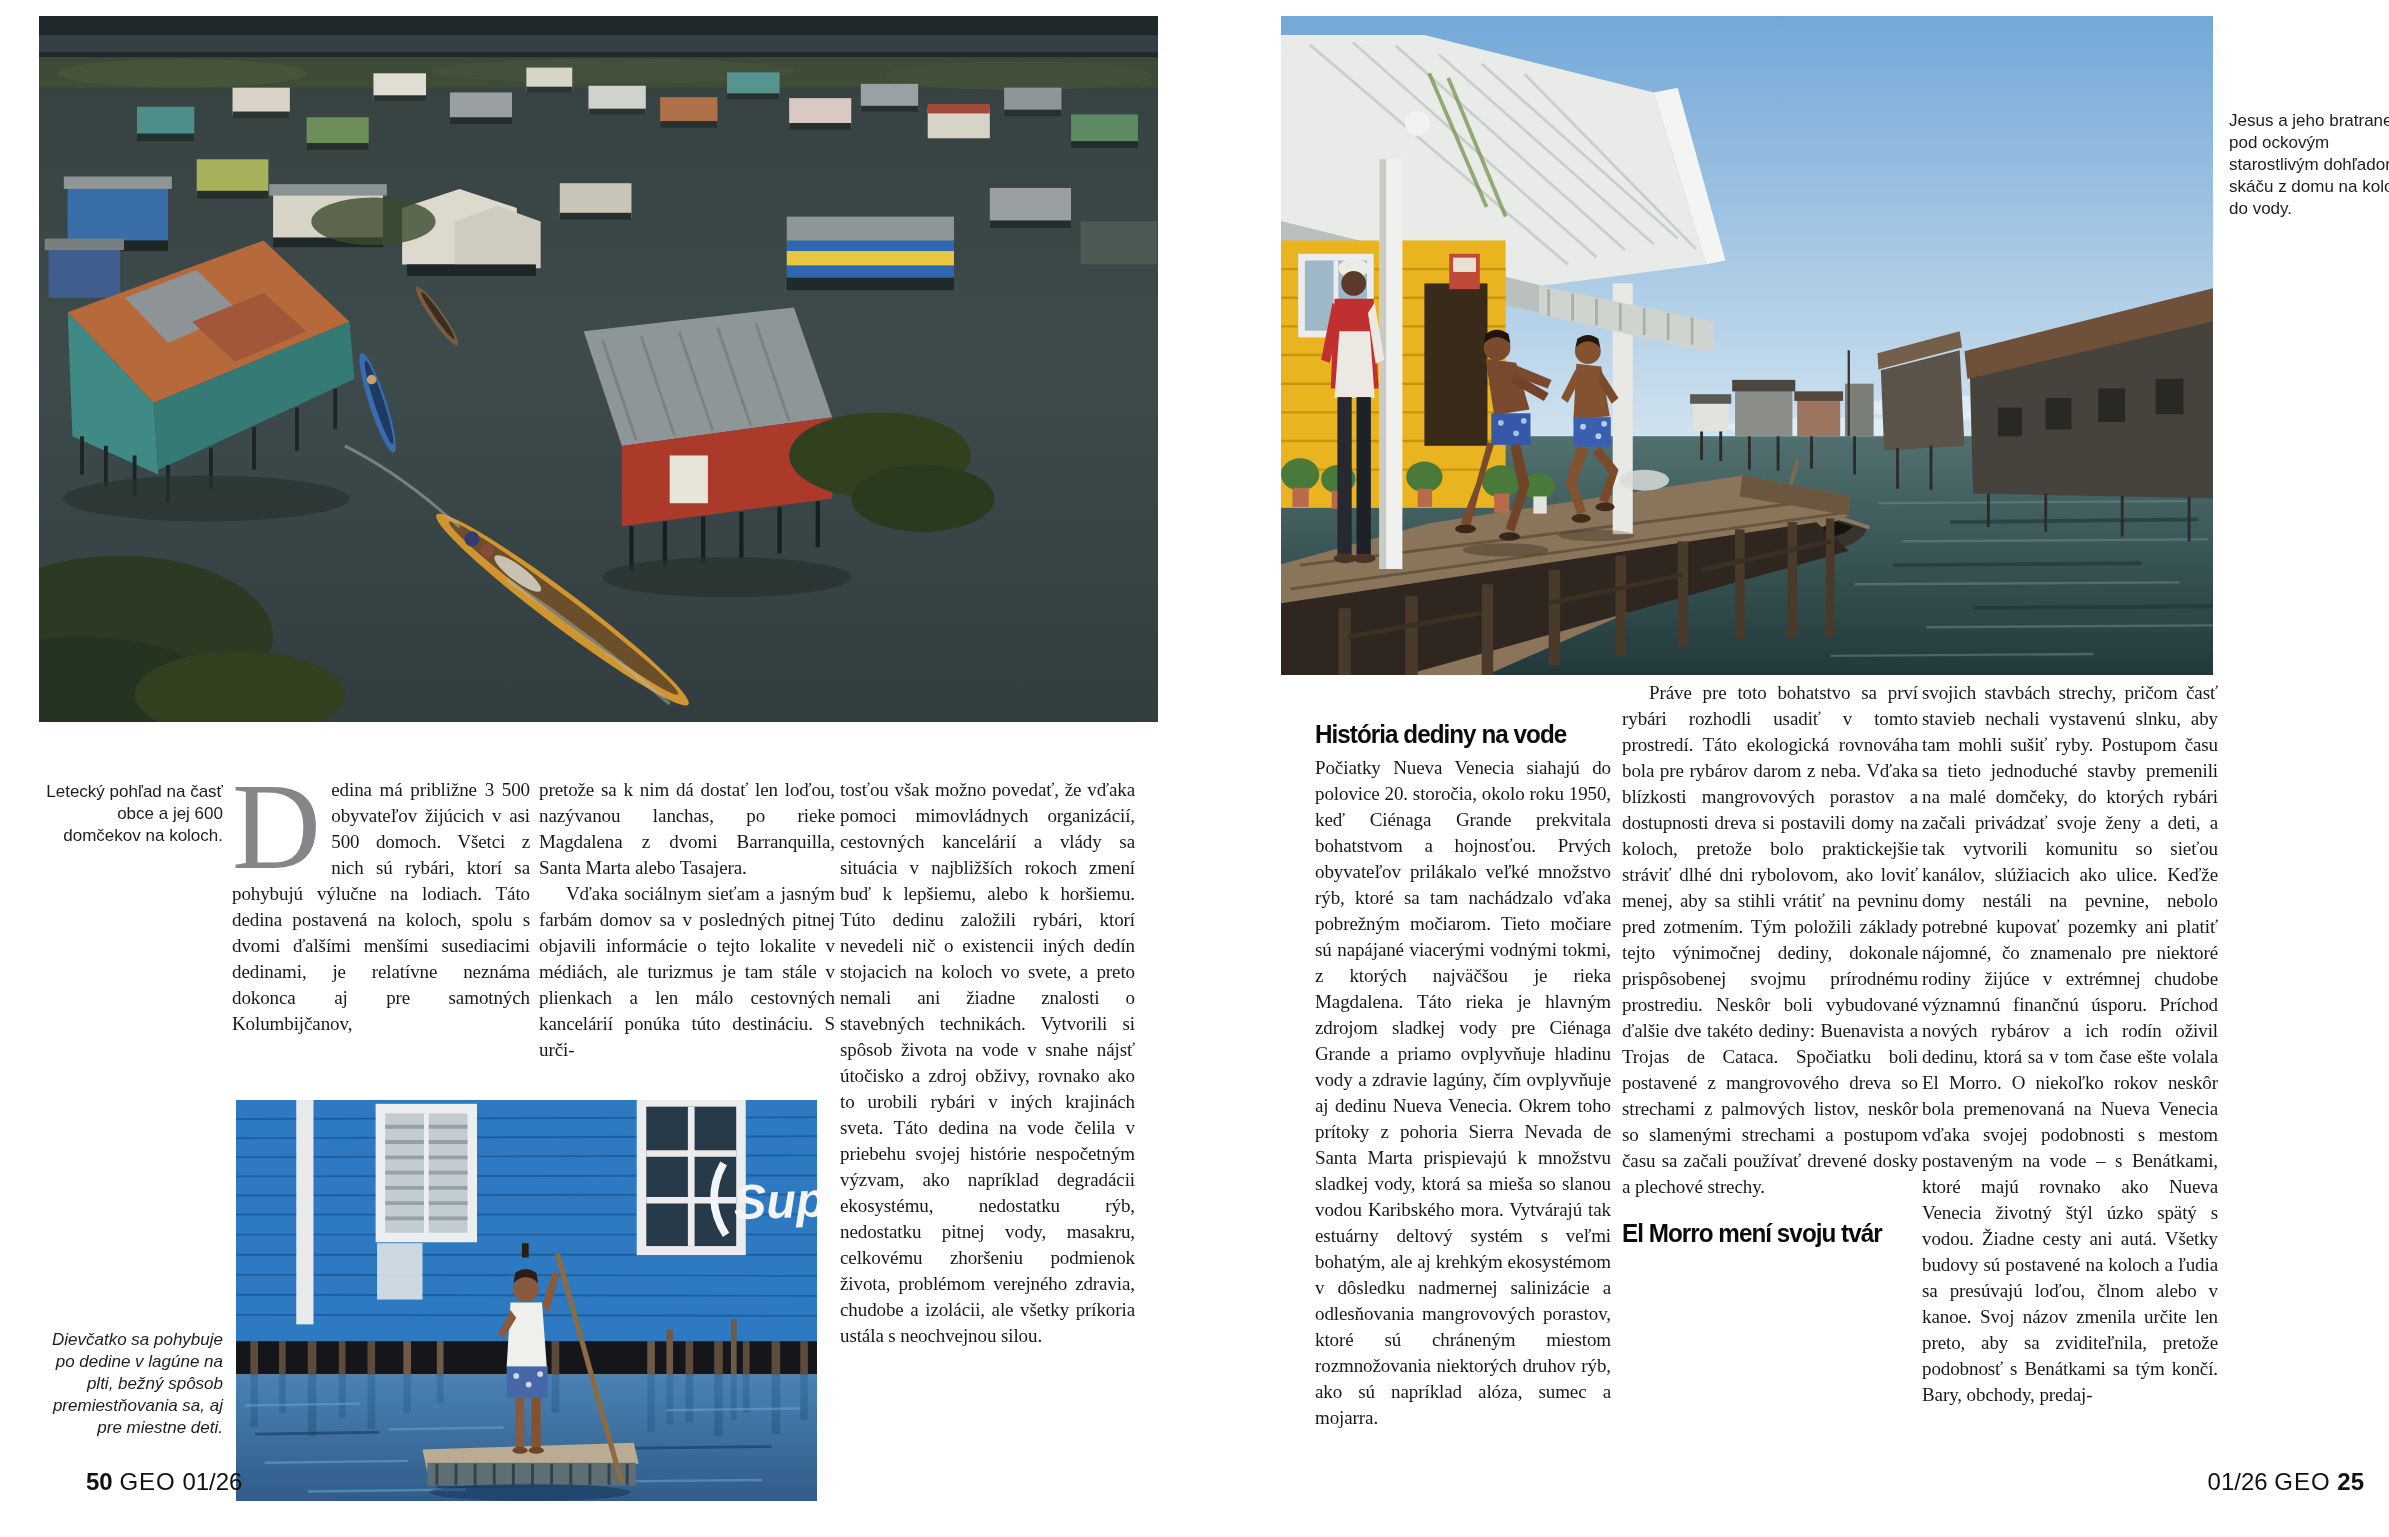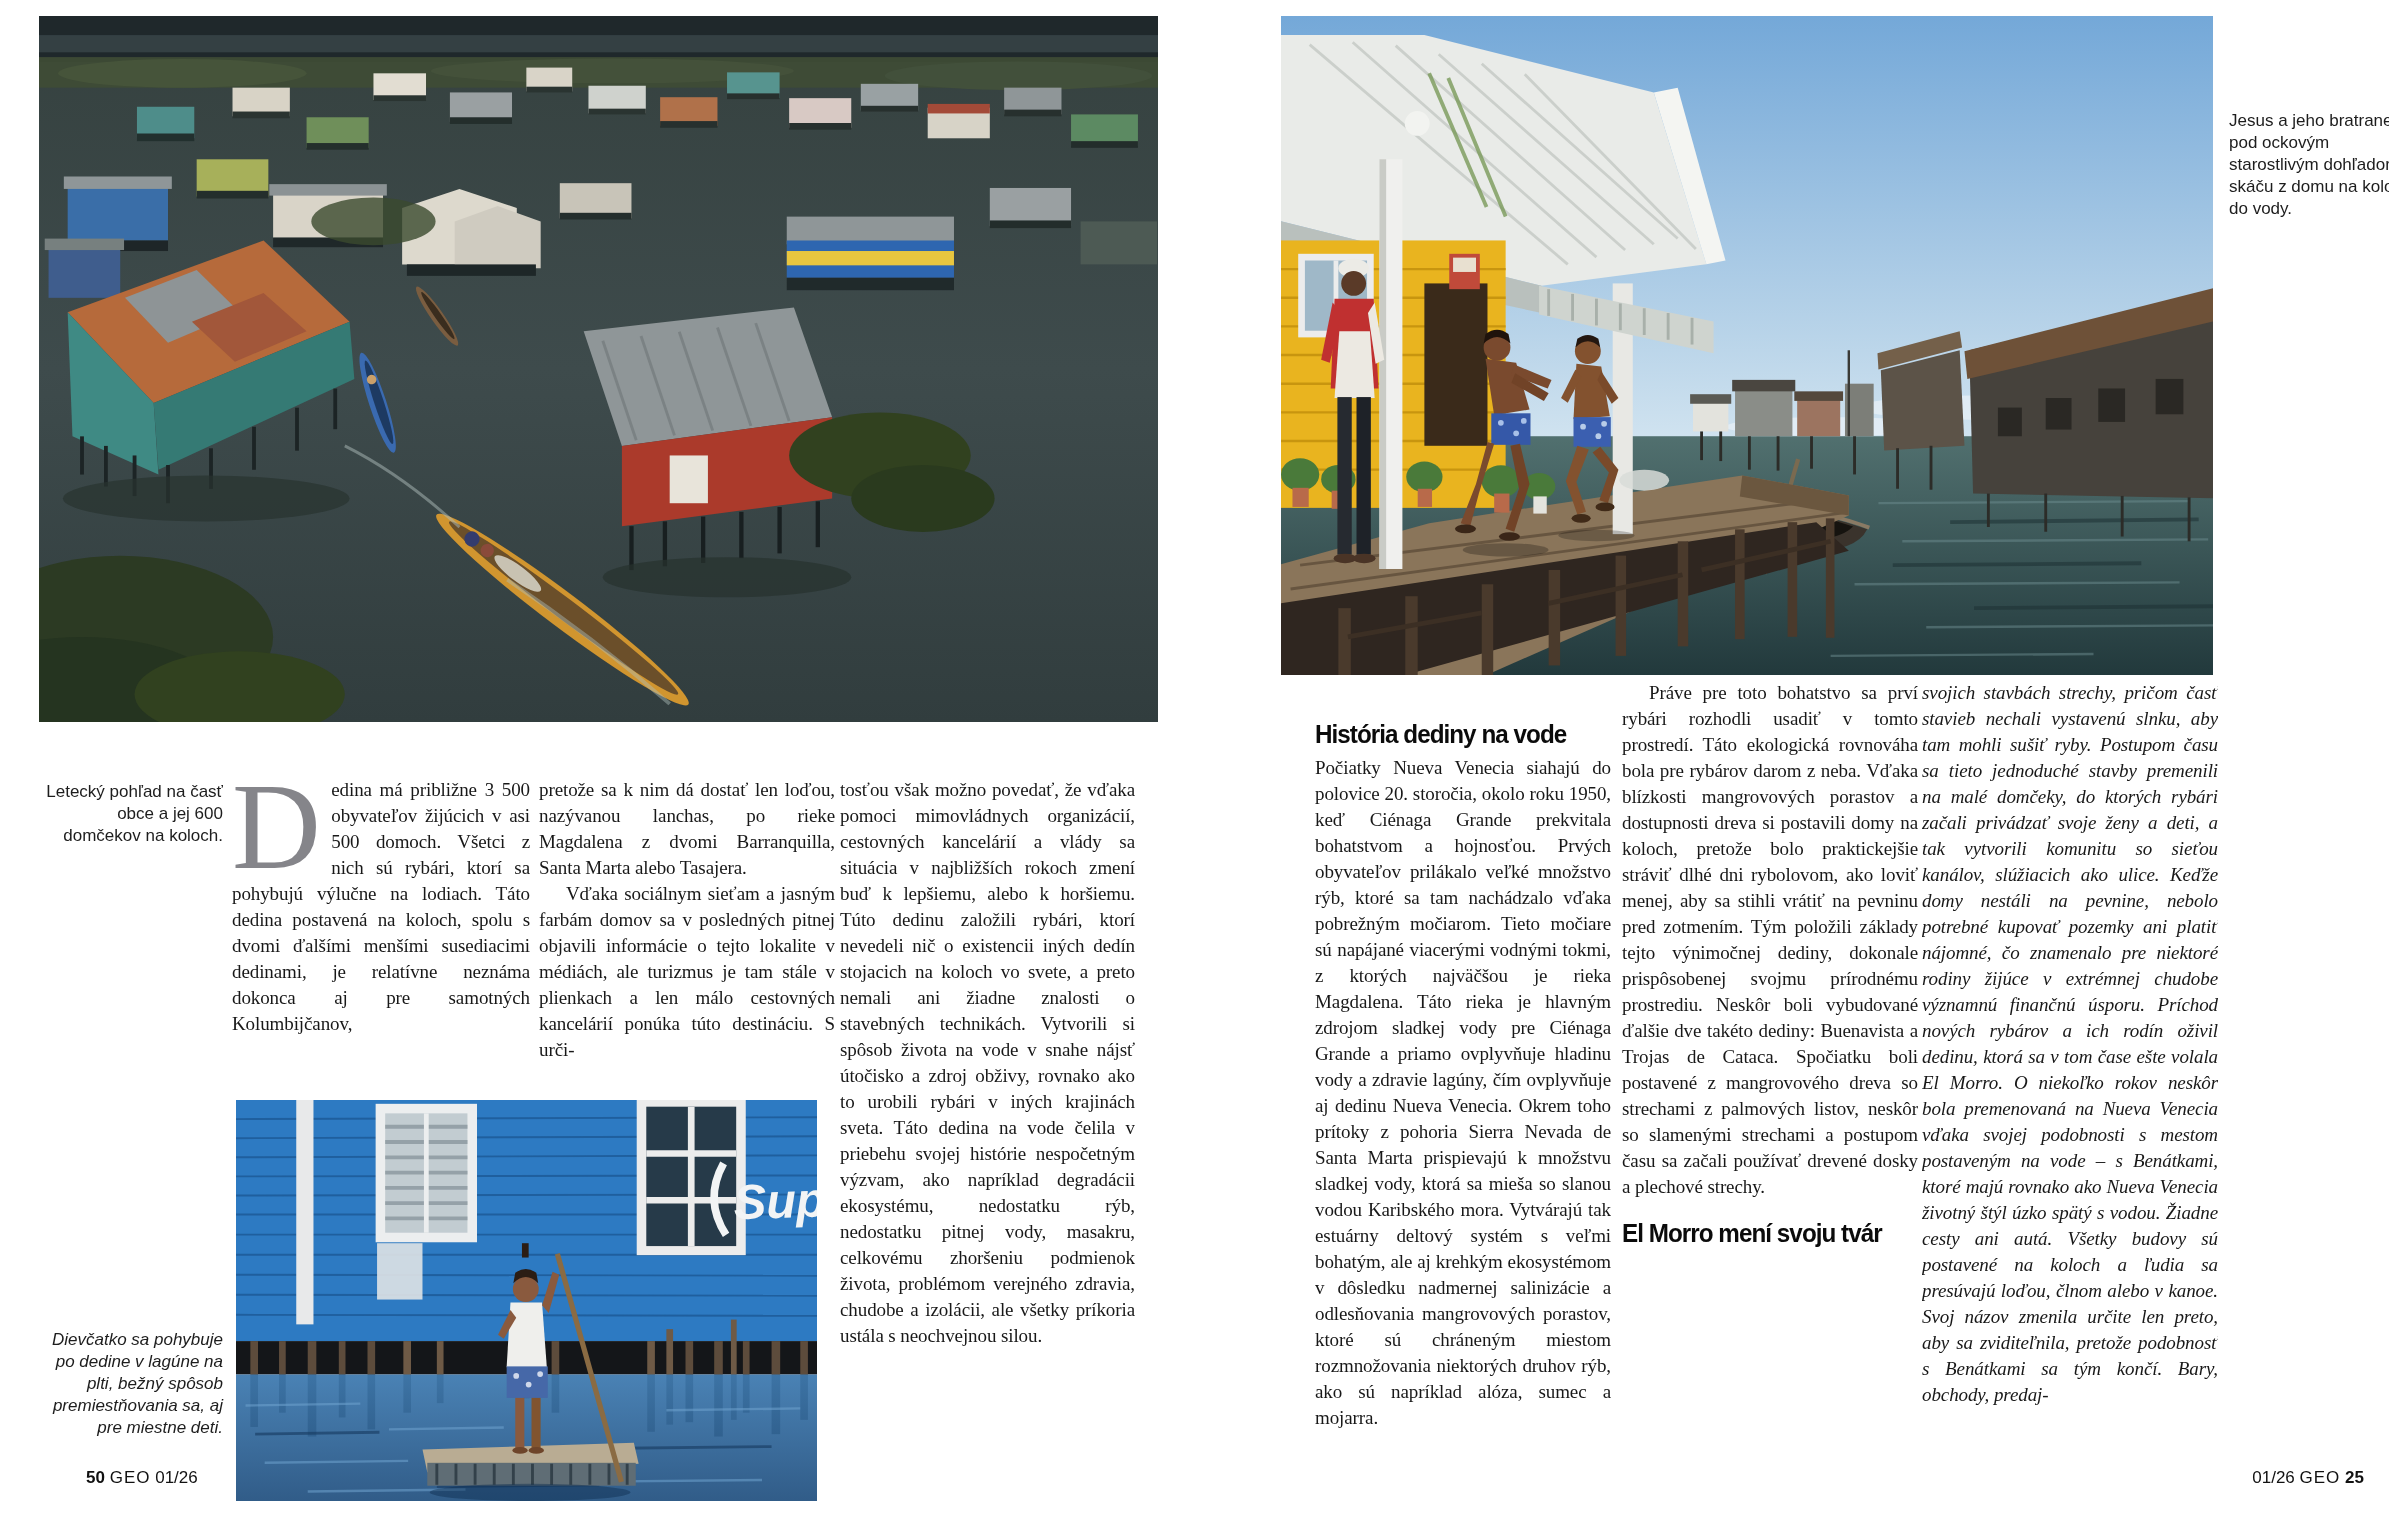--- a/index.html
+++ b/index.html
@@ -20,32 +20,32 @@
 
   .col{position:absolute;font-size:19px;line-height:26px;letter-spacing:-0.1px;
        text-align:justify;overflow:hidden;}
   .col p{margin:0;text-align:justify;}
   .col p.indent{text-indent:27px;}
   .col-l1{left:232px;top:777px;width:298px;height:321px;}
   .col-l2{left:539px;top:777px;width:296px;height:321px;}
   .col-l3{left:840px;top:777px;width:295px;height:667px;}
   .col-r1{left:1315px;top:720px;width:296px;height:765px;}
   .col-r2{left:1622px;top:680px;width:296px;height:765px;}
-  .col-r3{left:1922px;top:680px;width:296px;height:765px;font-style:italic;}
+  .col-r3{left:1922px;top:680px;width:296px;height:765px;}
 
   .dropcap{float:left;font-size:123px;line-height:94px;padding:2.9px 10.5px 0 0;
            color:#85858a;font-family:"Liberation Serif",serif;}
 
   .headline{font-family:"Liberation Sans","DejaVu Sans",sans-serif;font-weight:bold;
             font-size:25px;line-height:28px;letter-spacing:-1px;color:#0b0b0b;
             margin:0 0 6.7px 0;text-align:left;transform:scaleX(0.97);transform-origin:left;}
   .headline.mid{margin-top:19px;}
 
   .folio{position:absolute;font-family:"Liberation Sans","DejaVu Sans",sans-serif;
-         font-size:17px;color:#111;}
+         font-size:24px;color:#111;}
   .folio b{font-weight:bold;}
   .folio-left{left:86px;top:1468px;}
   .folio-right{left:2170px;top:1468px;width:194px;text-align:right;}
   .folio .geo{letter-spacing:1px;}
 </style>
 </head>
 <body>
 
 <div class="spread">
 

